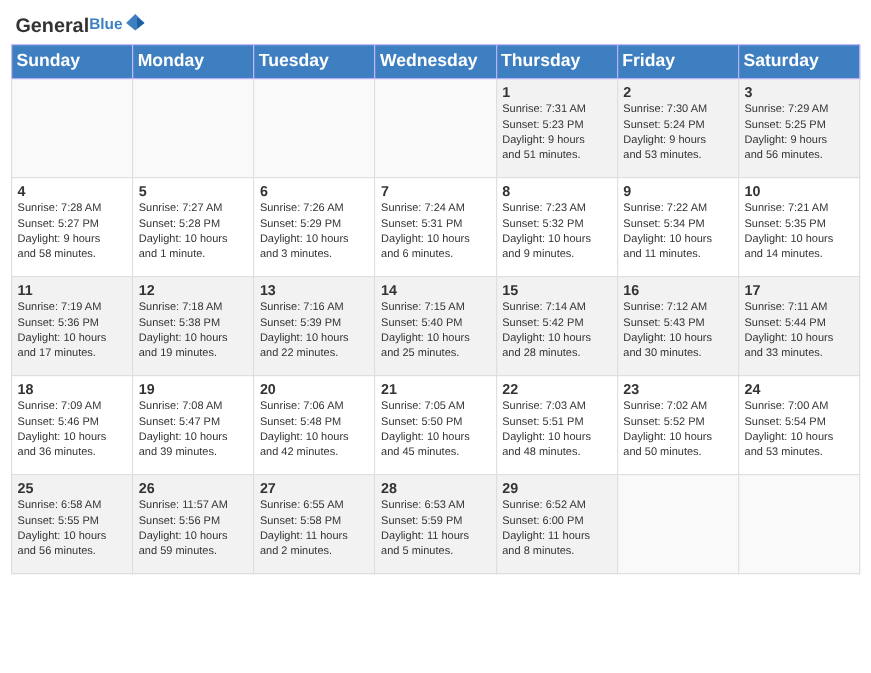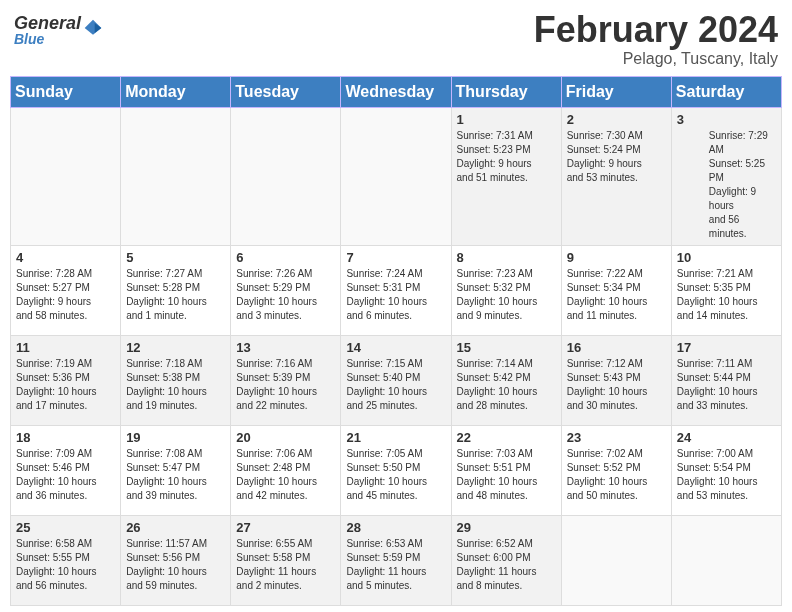--- a/index.html
+++ b/index.html
@@ -17,23 +17,22 @@
       margin-bottom: 8px;
       padding: 0 4px;
     }
     .logo {
       display: flex;
       align-items: center;
       margin-top: 4px;
     }
     .logo-text {
       display: flex;
-      flex-direction: column;
+      flex-direction: row;
       line-height: 1;
-      font-style: italic;
     }
     .logo-general {
       font-size: 18px;
       font-weight: bold;
       color: #333;
     }
     .logo-blue {
       font-size: 14px;
       font-weight: bold;
       color: #3d7fc1;
@@ -108,24 +107,20 @@
   <div class="logo">
     <div class="logo-text">
       <span class="logo-general">General</span>
       <span class="logo-blue">Blue</span>
     </div>
     <svg class="logo-icon" viewBox="0 0 24 24">
       <path d="M12 2 L22 12 L12 20 L2 12 Z" fill="#3d7fc1"></path>
       <path d="M14 6 L22 12 L14 18" fill="#1a5fa0"></path>
     </svg>
   </div>
-  <div class="title-section">
-    <div class="month-title">February 2024</div>
-    <div class="location">Pelago, Tuscany, Italy</div>
-  </div>
 </div>
 
 <table class="calendar">
   <thead>
     <tr>
     <th>Sunday</th>
         <th>Monday</th>
         <th>Tuesday</th>
         <th>Wednesday</th>
         <th>Thursday</th>
@@ -148,21 +143,21 @@
         </td>
         <td>
           <div class="day-number">2</div>
           <div class="day-info" style="white-space: pre-line;">Sunrise: 7:30 AM
 Sunset: 5:24 PM
 Daylight: 9 hours
 and 53 minutes.</div>
         </td>
         <td>
           <div class="day-number">3</div>
-          <div class="day-info" style="white-space: pre-line; margin-left: 32px;">Sunrise: 7:29 AM
+          <div class="day-info" style="white-space: pre-line;">Sunrise: 7:29 AM
 Sunset: 5:25 PM
 Daylight: 9 hours
 and 56 minutes.</div>
         </td>
       </tr>
       <tr class="row-even">
         <td>
           <div class="day-number">4</div>
           <div class="day-info" style="white-space: pre-line;">Sunrise: 7:28 AM
 Sunset: 5:27 PM
@@ -274,21 +269,21 @@
         <td>
           <div class="day-number">19</div>
           <div class="day-info" style="white-space: pre-line;">Sunrise: 7:08 AM
 Sunset: 5:47 PM
 Daylight: 10 hours
 and 39 minutes.</div>
         </td>
         <td>
           <div class="day-number">20</div>
           <div class="day-info" style="white-space: pre-line;">Sunrise: 7:06 AM
-Sunset: 2:48 PM
+Sunset: 5:48 PM
 Daylight: 10 hours
 and 42 minutes.</div>
         </td>
         <td>
           <div class="day-number">21</div>
           <div class="day-info" style="white-space: pre-line;">Sunrise: 7:05 AM
 Sunset: 5:50 PM
 Daylight: 10 hours
 and 45 minutes.</div>
         </td>

